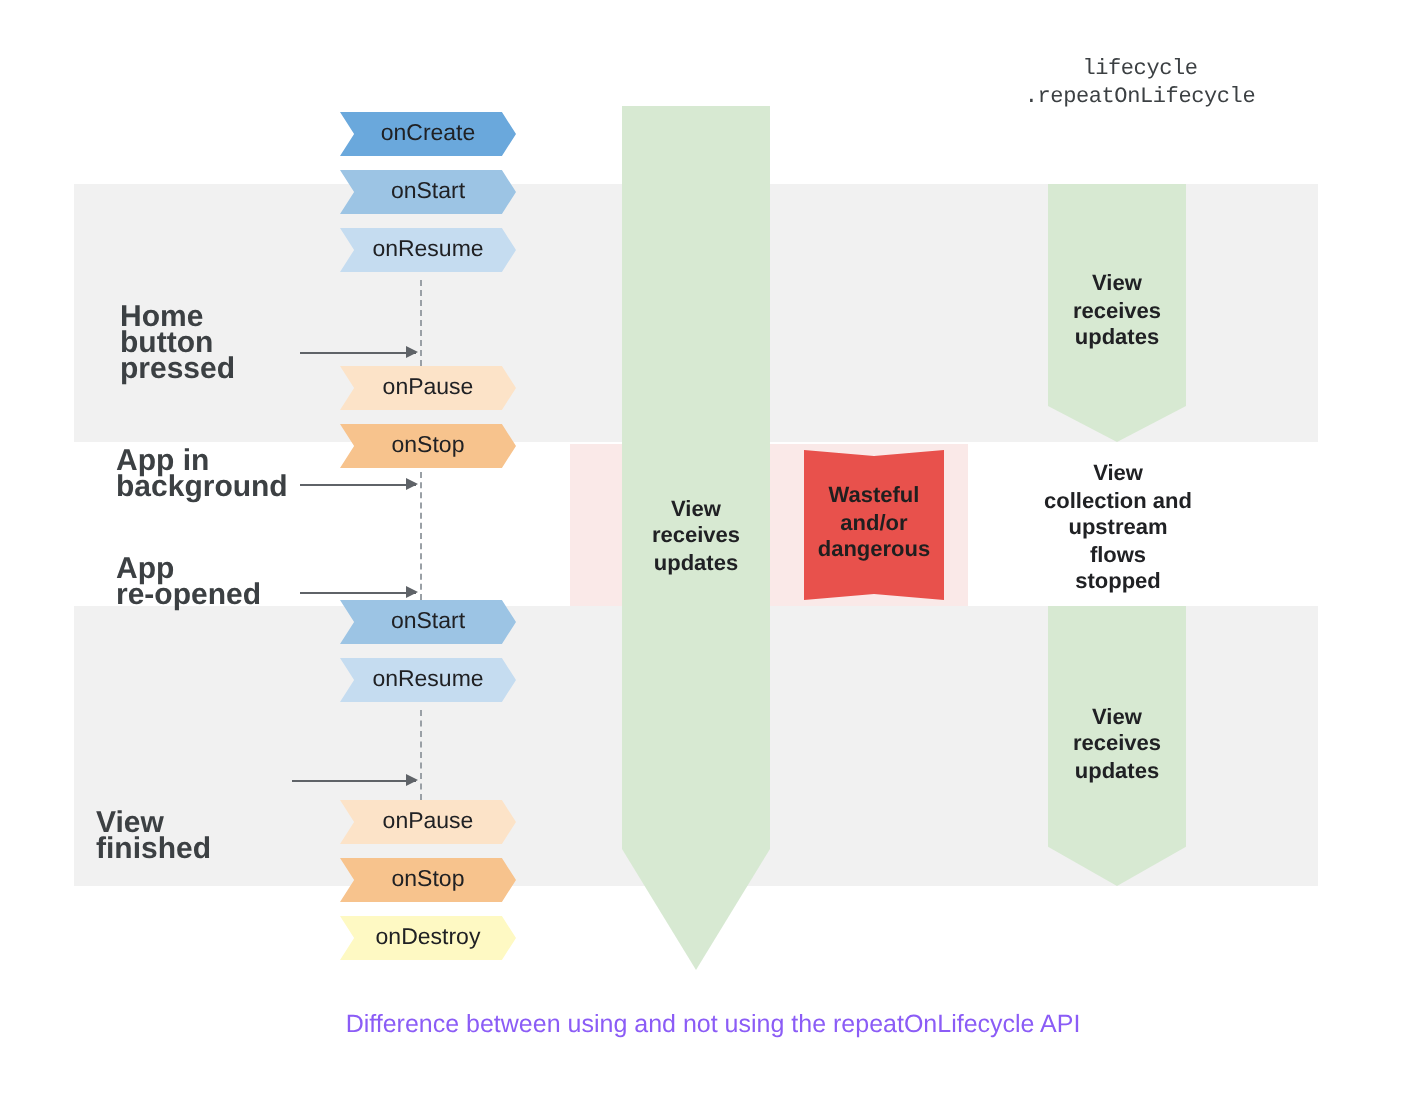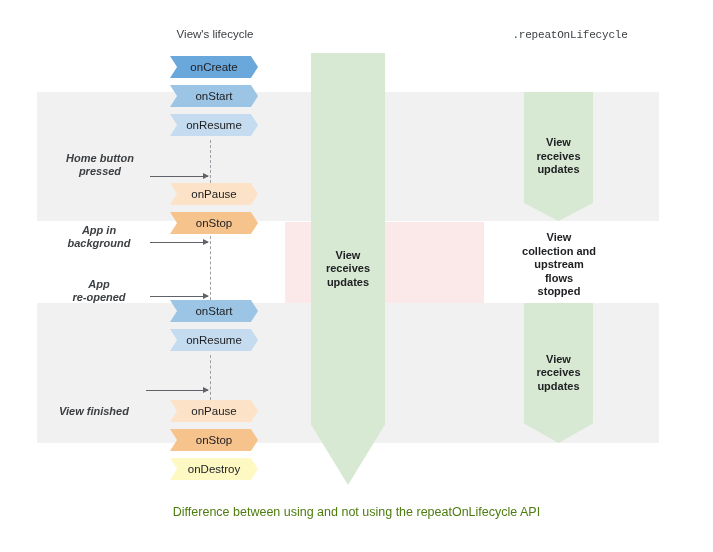--- a/index.html
+++ b/index.html
@@ -32,22 +32,22 @@
     font-size:11.5px;font-weight:normal;color:#202124;
     -webkit-clip-path:polygon(0 0,92% 0,100% 50%,92% 100%,0 100%,8% 50%);
     clip-path:polygon(0 0,92% 0,100% 50%,92% 100%,0 100%,8% 50%);
   }
 
   
   .dash{position:absolute;left:210px;width:0;
     border-left:1.5px dashed #9aa0a6;}
 
   
-  .annot{position:absolute;text-align:center;font-size:11px;
-    color:#3c4043;line-height:13px;font-weight:bold;font-style:italic;}
+  .annot{position:absolute;text-align:left;font-size:15px;
+    color:#3c4043;line-height:13px;font-weight:bold;}
   .arrow{position:absolute;height:1px;background:#5f6368;}
   .arrow::after{
     content:"";position:absolute;right:-1px;top:-3px;
     border-left:6px solid #5f6368;
     border-top:3.5px solid transparent;
     border-bottom:3.5px solid transparent;
   }
 
   
   .flow{
@@ -73,47 +73,54 @@
     display:flex;align-items:center;justify-content:center;}
   #flow-red{left:402px;top:225px;width:70px;height:75px;}
   #flow-right-1{left:524px;top:92px;width:69px;height:129px;}
   #flow-right-2{left:524px;top:303px;width:69px;height:140px;}
   #txt-stopped{position:absolute;left:505px;top:231px;width:108px;
     text-align:center;font-size:11px;font-weight:bold;color:#202124;
     line-height:13.5px;}
 
   
   #caption{position:absolute;left:0;top:505px;width:713px;
-    text-align:center;font-size:12.5px;color:#4d7c0f;}
+    text-align:center;font-size:12.5px;color:#8b5cf6;}
 </style>
 </head>
 <body>
 
 <div id="stage">
 
   <div id="band-top" class="band"></div>
   <div id="band-bottom" class="band"></div>
 
   <div id="pink-band"></div>
 
-  <div id="head-lifecycle" class="col-head">View's lifecycle</div>
   <div id="head-repeat" class="col-head">
+    <span>lifecycle</span>
     <span>.repeatOnLifecycle</span>
   </div>
 
   <div id="flow-center" class="flow green arrowdown">
     <div class="lbl">
       <div>
         <div>View</div>
         <div>receives</div>
         <div>updates</div>
       </div>
     </div>
   </div>
 
+  <div id="flow-red" class="flow notch">
+    <div>
+      <div>Wasteful</div>
+      <div>and/or</div>
+      <div>dangerous</div>
+    </div>
+  </div>
 
   <div id="flow-right-1" class="flow green arrowdown">
     <div>
       <div>View</div>
       <div>receives</div>
       <div>updates</div>
     </div>
   </div>
   <div id="flow-right-2" class="flow green arrowdown">
     <div>

